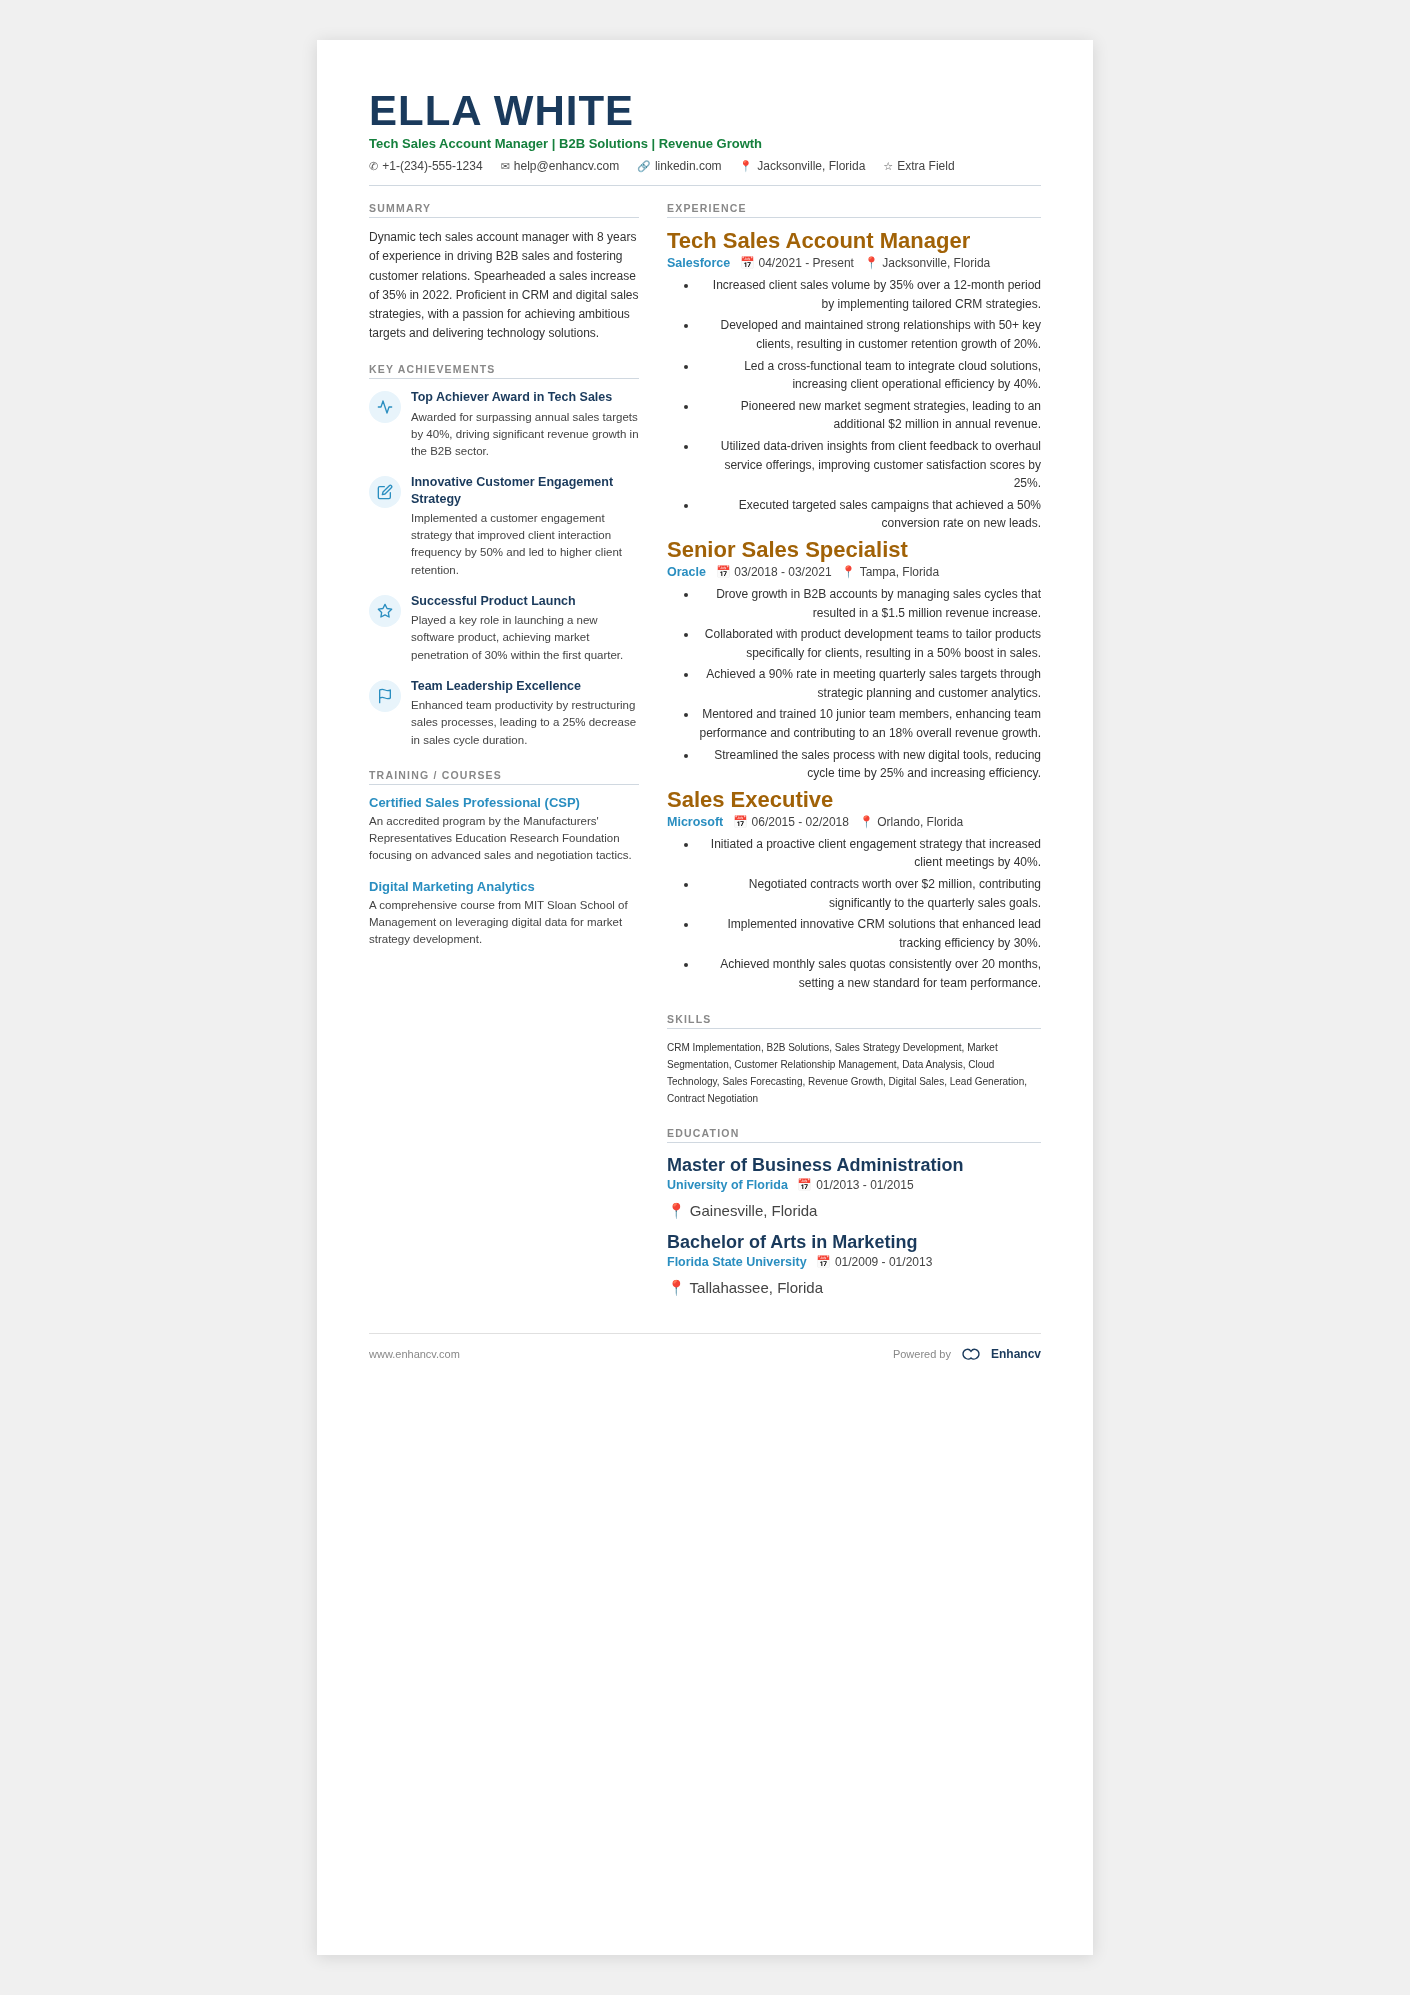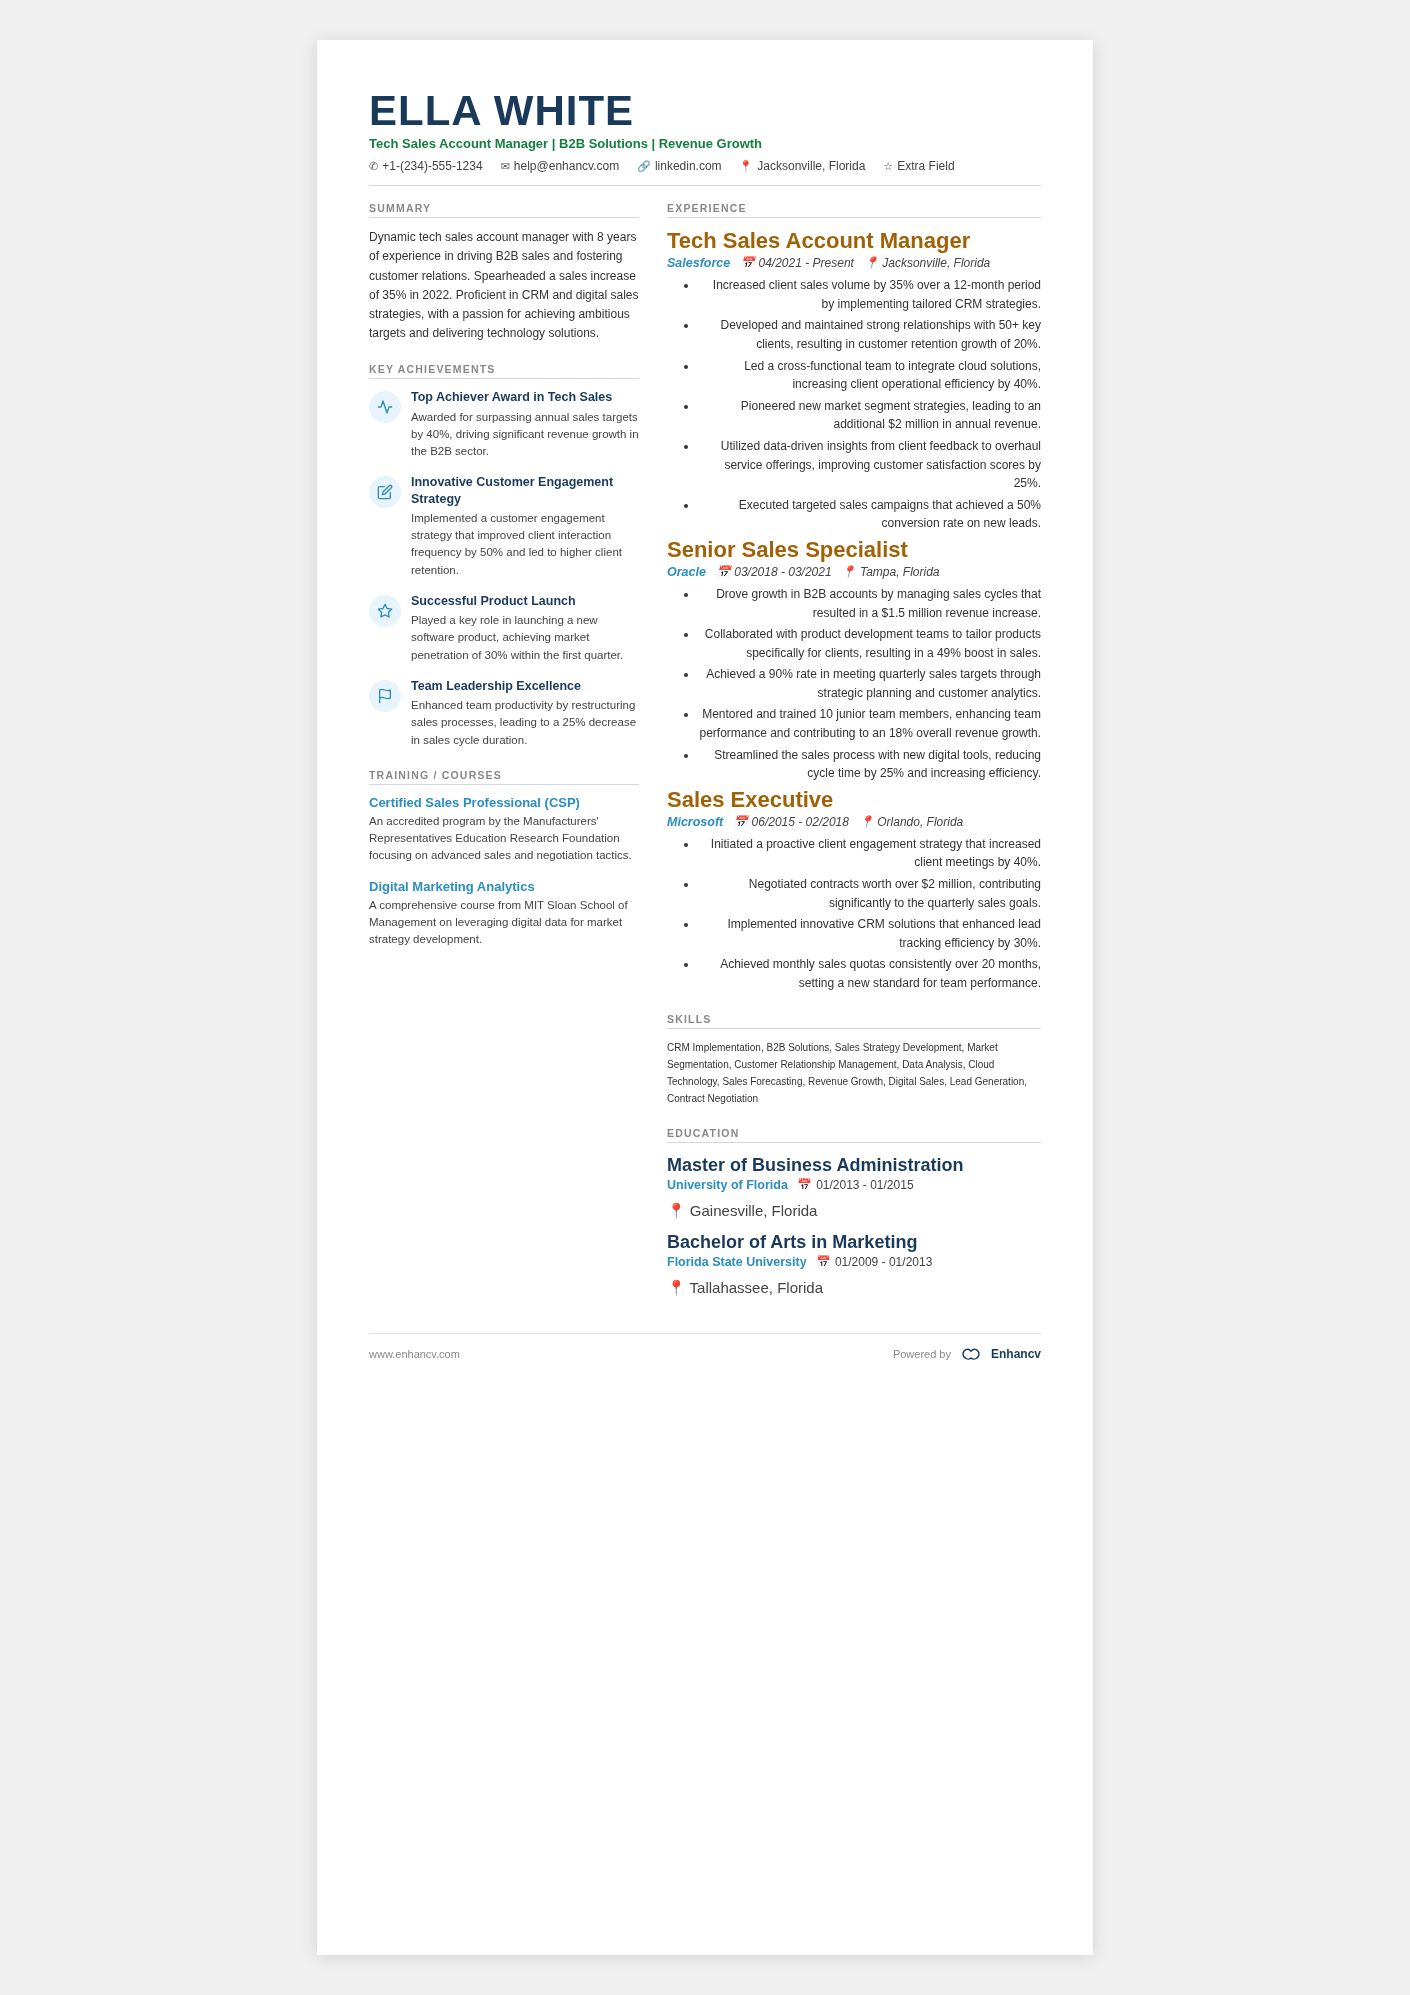--- a/index.html
+++ b/index.html
@@ -147,21 +147,20 @@
       color: #a16207;
       margin-bottom: 2px;
     }
     .exp-job-title:first-of-type { margin-top: 0; }
     .exp-meta {
       display: flex;
       align-items: center;
       gap: 10px;
       margin-bottom: 6px;
       flex-wrap: wrap;
-      font-style: italic;
     }
     .exp-company {
       font-size: 12.5px;
       font-weight: 700;
       color: #2a8ec0;
     }
     .exp-date {
       font-size: 12px;
       color: #444;
     }
@@ -387,21 +386,21 @@
         <span class="exp-company">Oracle</span>
         <span class="exp-date">
           <span>📅 </span><span>03/2018 - 03/2021</span>
         </span>
         <span class="exp-location">
           <span>📍 </span><span>Tampa, Florida</span>
         </span>
       </div>
       <ul class="exp-bullets">
         <li>Drove growth in B2B accounts by managing sales cycles that resulted in a $1.5 million revenue increase.</li>
-        <li>Collaborated with product development teams to tailor products specifically for clients, resulting in a 49% boost in sales.</li>
+        <li>Collaborated with product development teams to tailor products specifically for clients, resulting in a 50% boost in sales.</li>
         <li>Achieved a 90% rate in meeting quarterly sales targets through strategic planning and customer analytics.</li>
         <li>Mentored and trained 10 junior team members, enhancing team performance and contributing to an 18% overall revenue growth.</li>
         <li>Streamlined the sales process with new digital tools, reducing cycle time by 25% and increasing efficiency.</li>
       </ul>
 
       <div class="exp-job-title">Sales Executive</div>
       <div class="exp-meta">
         <span class="exp-company">Microsoft</span>
         <span class="exp-date">
           <span>📅 </span><span>06/2015 - 02/2018</span>

